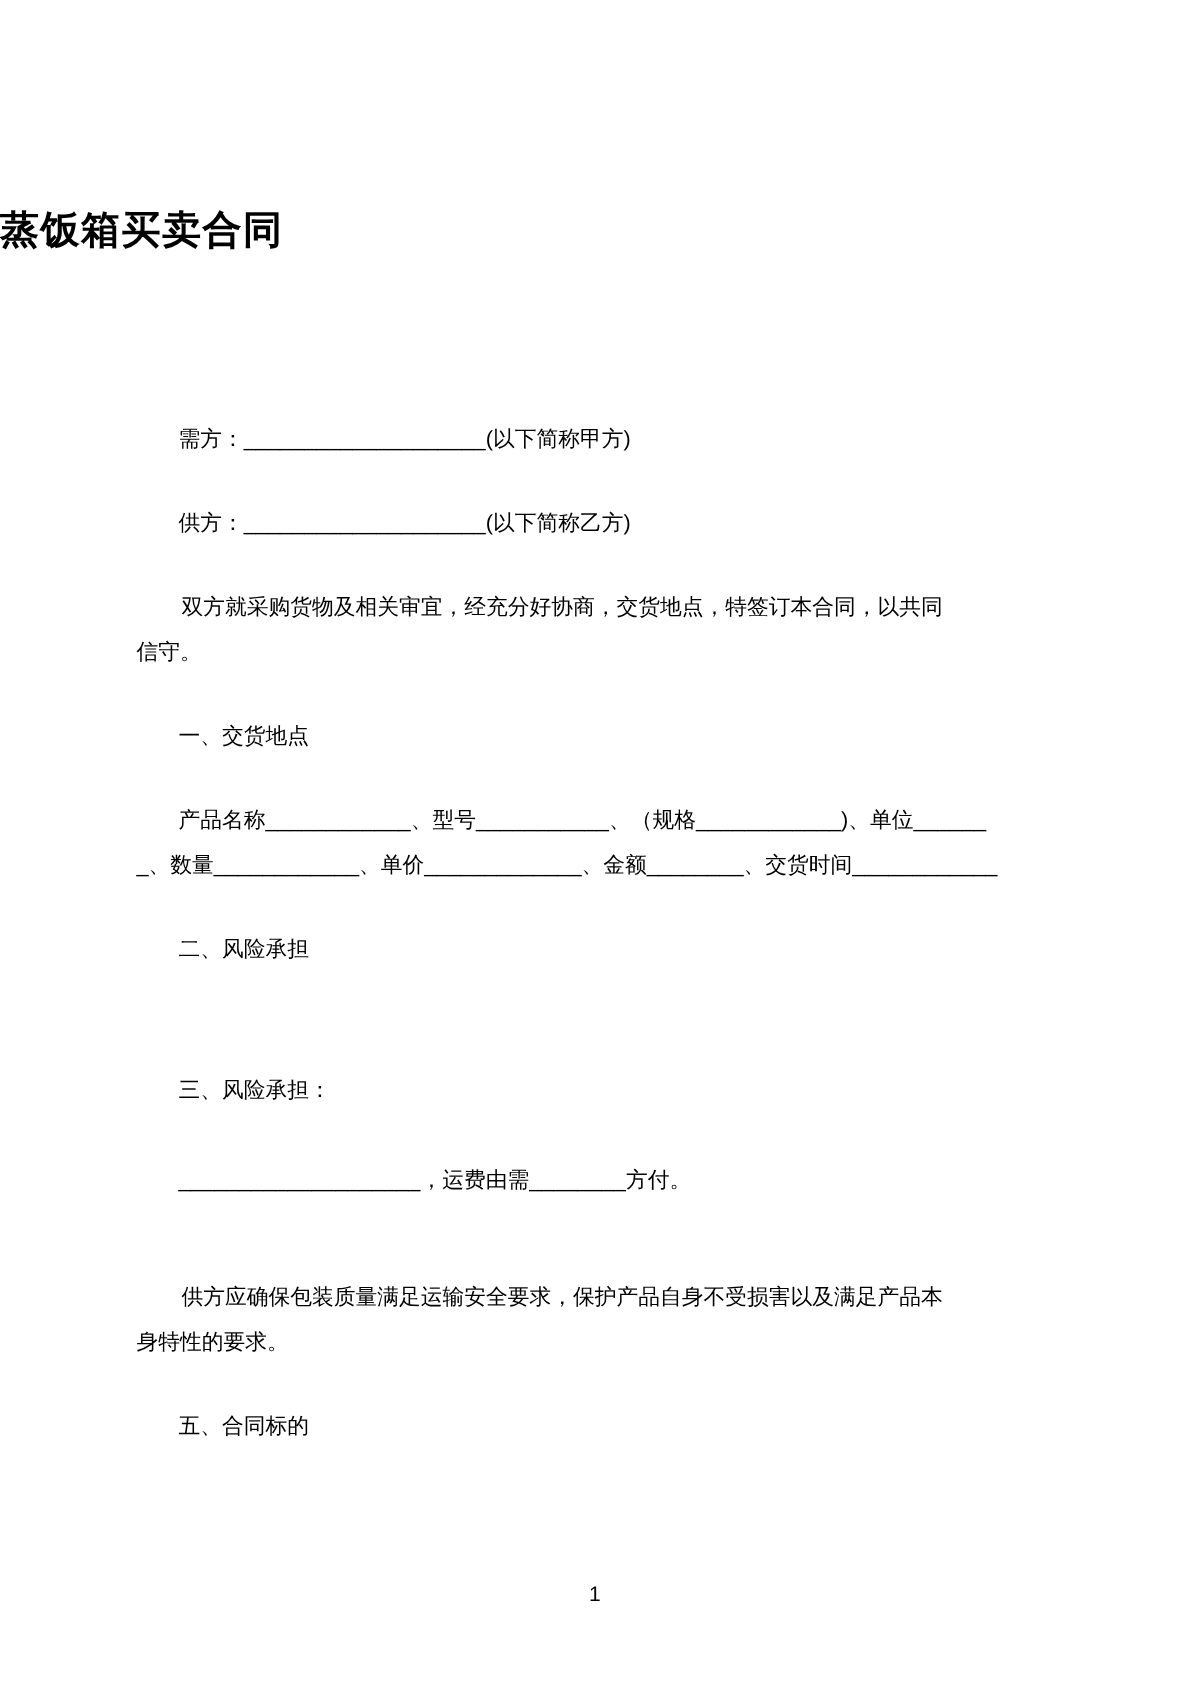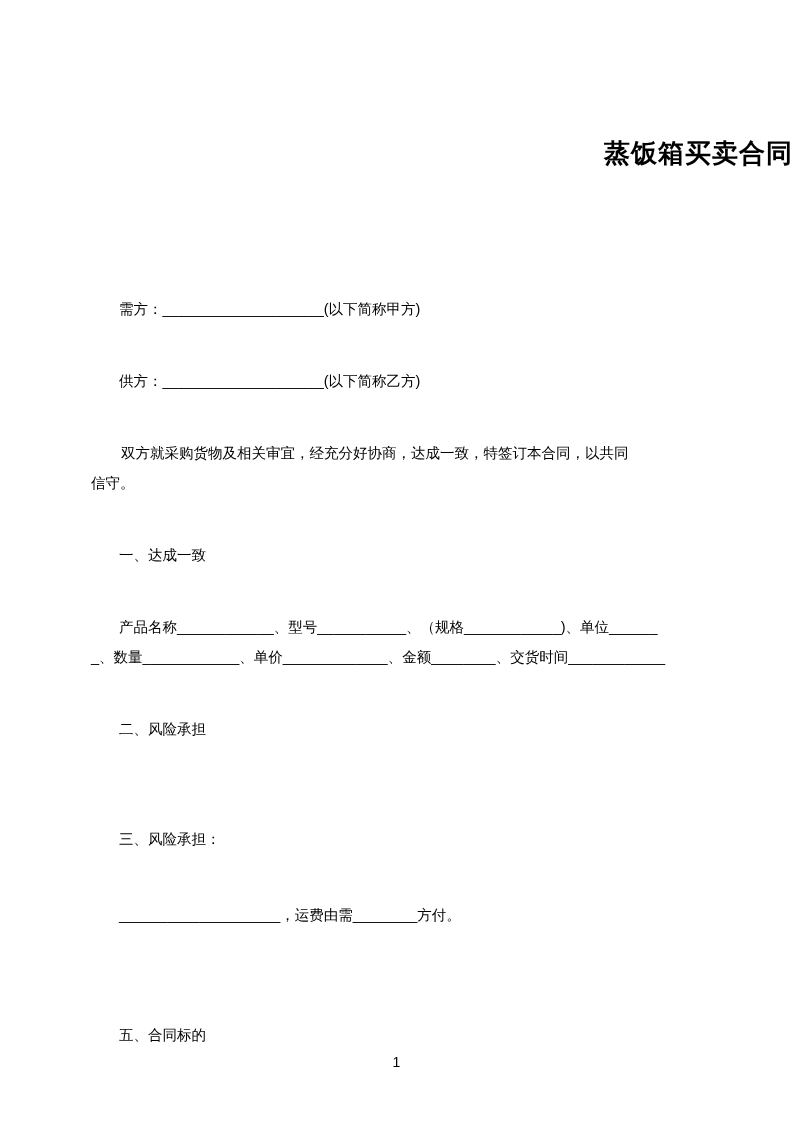--- a/index.html
+++ b/index.html
@@ -18,39 +18,39 @@
   .page {
     position: absolute;
     left: 0;
     top: 0;
     width: 793px;
     height: 1122px;
     box-sizing: border-box;
     padding: 0;
   }
   .doc-title {
-    text-align: right;
+    text-align: left;
     font-size: 26px;
     font-weight: bold;
     letter-spacing: 1px;
     margin: 0;
     position: absolute;
     top: 136px;
     left: 0;
     width: 793px;
     line-height: 34px;
   }
   .body-block {
     position: absolute;
     left: 91px;
     top: 278px;
     width: 612px;
   }
   p.para {
-    margin: 16px 0 0 0;
+    margin: 0 0 0 0;
     font-size: 14.5px;
     line-height: 30px;
     text-align: justify;
     word-break: break-all;
   }
   .sp-indent {
     display: inline-block;
     width: 30px;
   }
   .sp-indent-sm {
@@ -81,25 +81,25 @@
   <div class="body-block">
 
     <p class="para"><span class="sp-indent-sm"></span><span>需方：____________________(以下简称甲方)</span></p>
 
     <div class="gap-26"></div>
 
     <p class="para"><span class="sp-indent-sm"></span><span>供方：____________________(以下简称乙方)</span></p>
 
     <div class="gap-26"></div>
 
-    <p class="para"><span class="sp-indent"></span><span>双方就采购货物及相关审宜，经充分好协商，达成一致，特签订本合同，以共同</span><br><span>信守。</span></p>
+    <p class="para"><span class="sp-indent"></span><span>双方就采购货物及相关审宜，经充分好协商，交货地点，特签订本合同，以共同</span><br><span>信守。</span></p>
 
     <div class="gap-26"></div>
 
-    <p class="para"><span class="sp-indent-sm"></span><span>一、达成一致</span></p>
+    <p class="para"><span class="sp-indent-sm"></span><span>一、交货地点</span></p>
 
     <div class="gap-26"></div>
 
     <p class="para"><span class="sp-indent-sm"></span><span>产品名称____________、型号___________、（规格____________)、单位______</span><br><span>_、数量____________、单价_____________、金额________、交货时间____________</span><br></p>
 
     <div class="gap-26"></div>
 
     <p class="para"><span class="sp-indent-sm"></span><span>二、风险承担</span></p>
 
     <div class="gap-34"></div>
@@ -111,20 +111,21 @@
 
     <div class="gap-30"></div>
 
     <p class="para"><span class="sp-indent-sm"></span><span>____________________，运费由需________方付。</span></p>
 
     <div class="gap-26"></div>
 
 
     <div class="gap-22"></div>
 
+    <p class="para"><span class="sp-indent"></span><span>供方应确保包装质量满足运输安全要求，保护产品自身不受损害以及满足产品本</span><br><span>身特性的要求。</span></p>
 
     <div class="gap-26"></div>
 
     <p class="para"><span class="sp-indent-sm"></span><span>五、合同标的</span></p>
 
   </div>
 
   <div class="page-number">1</div>
 
 </div>

